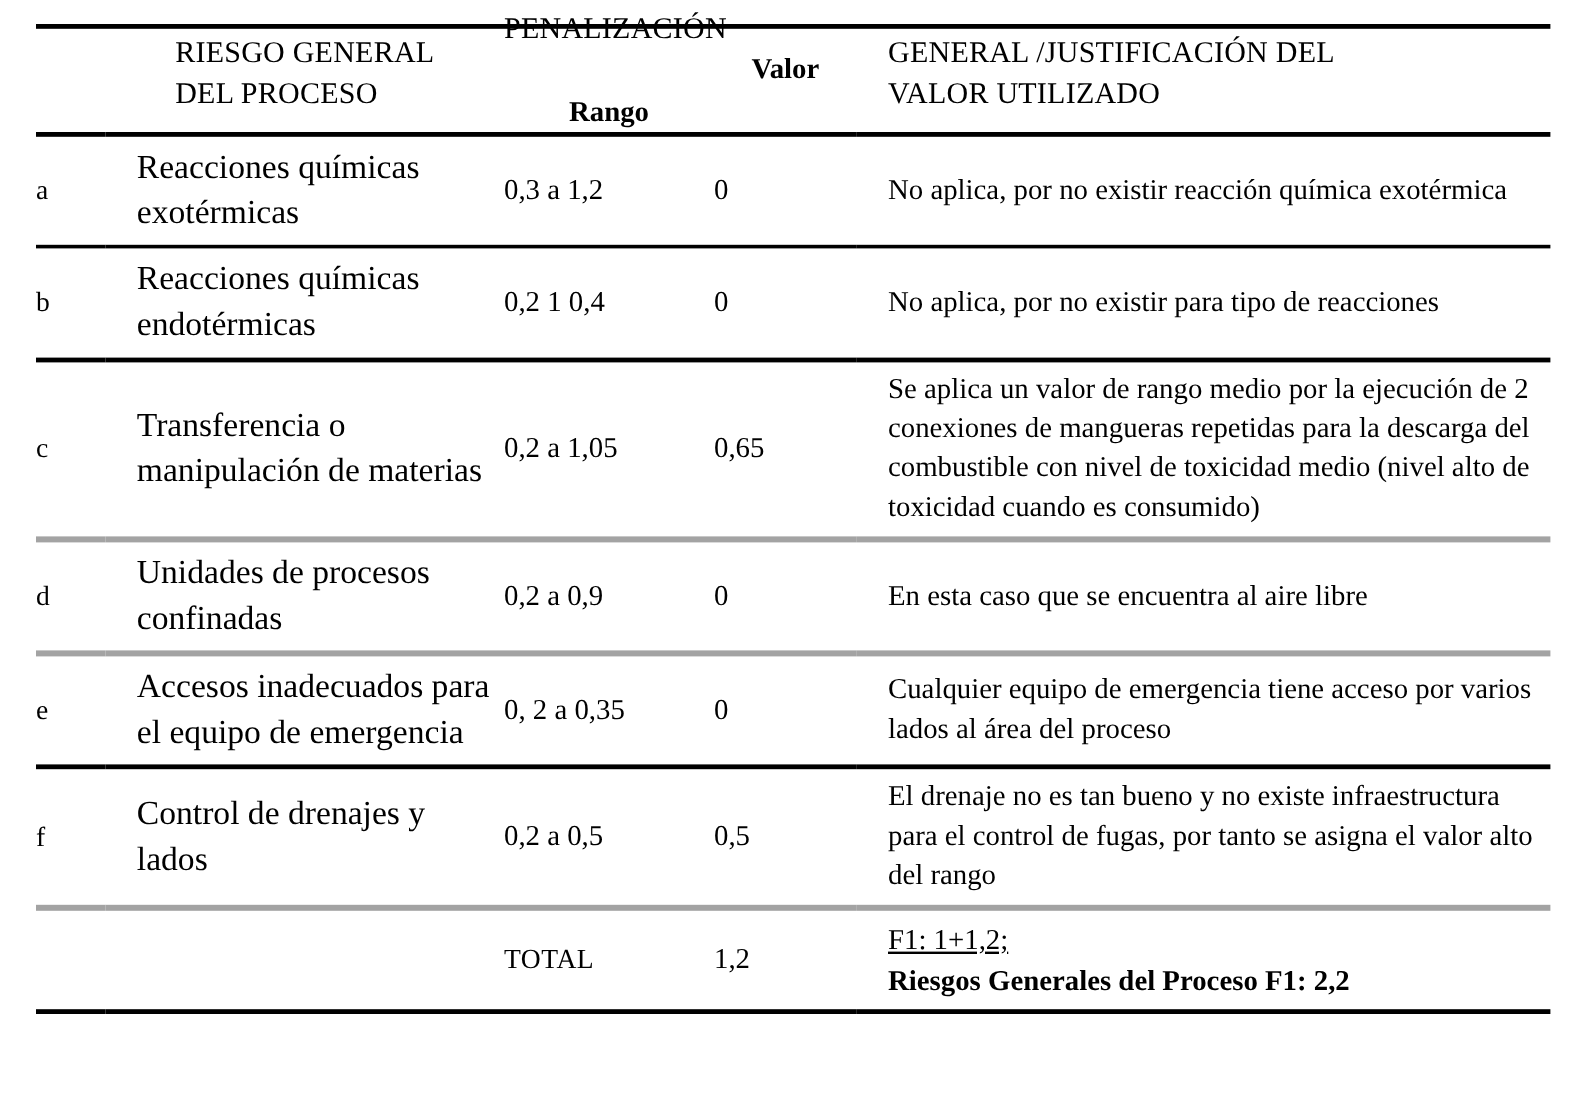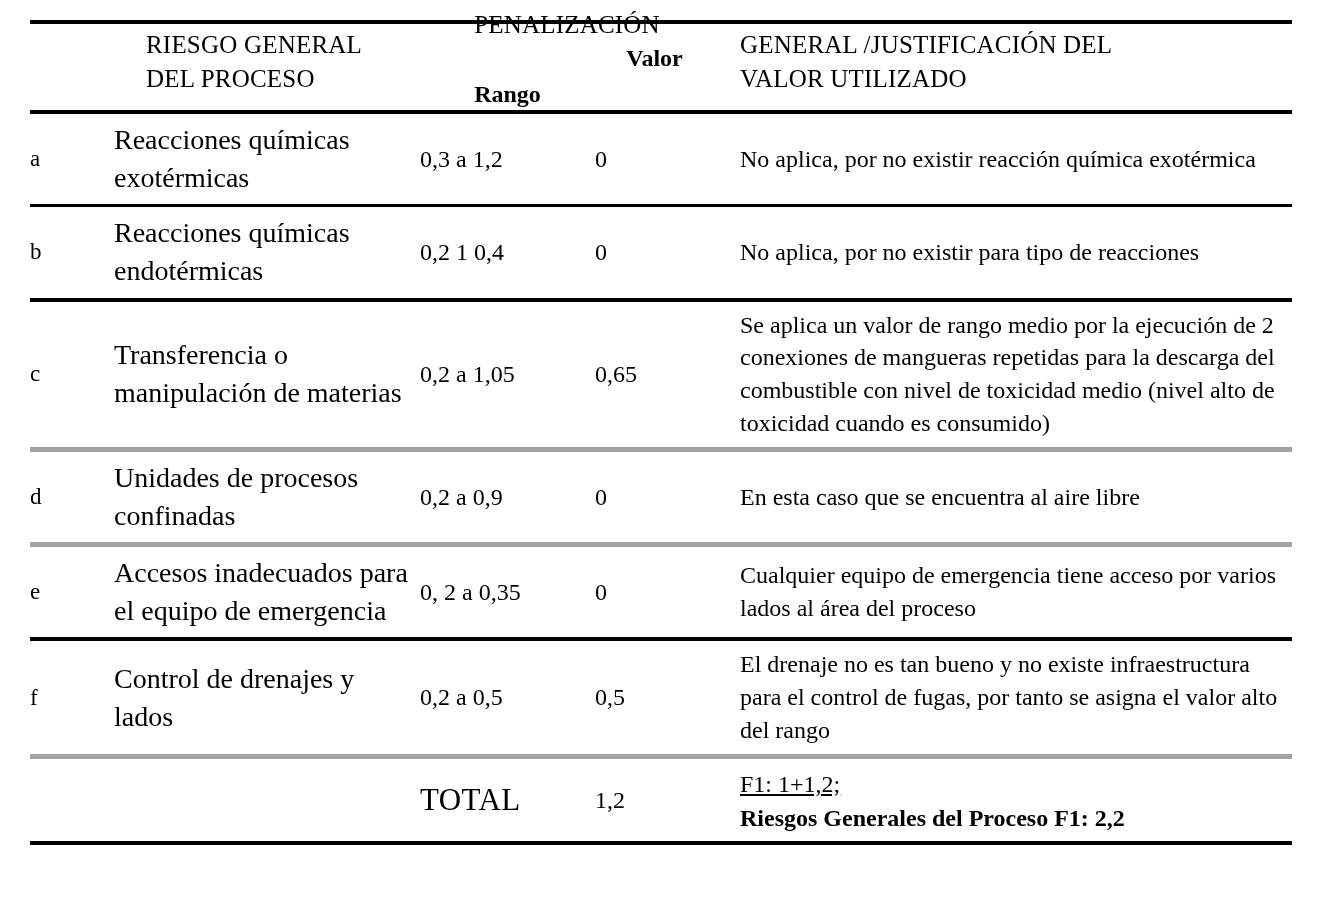--- a/index.html
+++ b/index.html
@@ -69,21 +69,20 @@
     letter-spacing: 0.2px;
     padding-top: 9px !important;
     padding-bottom: 4px !important;
   }
   .hdr-risk { padding-left: 58px !important; }
   .hdr-pen-wrap { text-align: center; }
   .hdr-pen-title {
     font-size: 25px;
     line-height: 1.32;
     letter-spacing: 0.2px;
-    text-align: center;
   }
   .hdr-sub {
     font-size: 24px;
     font-weight: bold;
     text-align: center;
     line-height: 1.3;
     padding-top: 2px;
   }
   .hdr-detalle {
     font-size: 25px;
@@ -118,21 +117,21 @@
   .cell-detalle {
     font-size: 24px;
     line-height: 1.37;
     padding-left: 26px !important;
     padding-right: 6px !important;
     padding-top: 7px !important;
     padding-bottom: 7px !important;
   }
 
   .total-label {
-    font-size: 31px;
+    font-size: 23px;
     font-weight: bold;
     text-align: center;
     letter-spacing: 0.4px;
   }
   .total-value {
     font-size: 24px;
     text-align: center;
   }
   .total-detalle {
     font-size: 24px;

